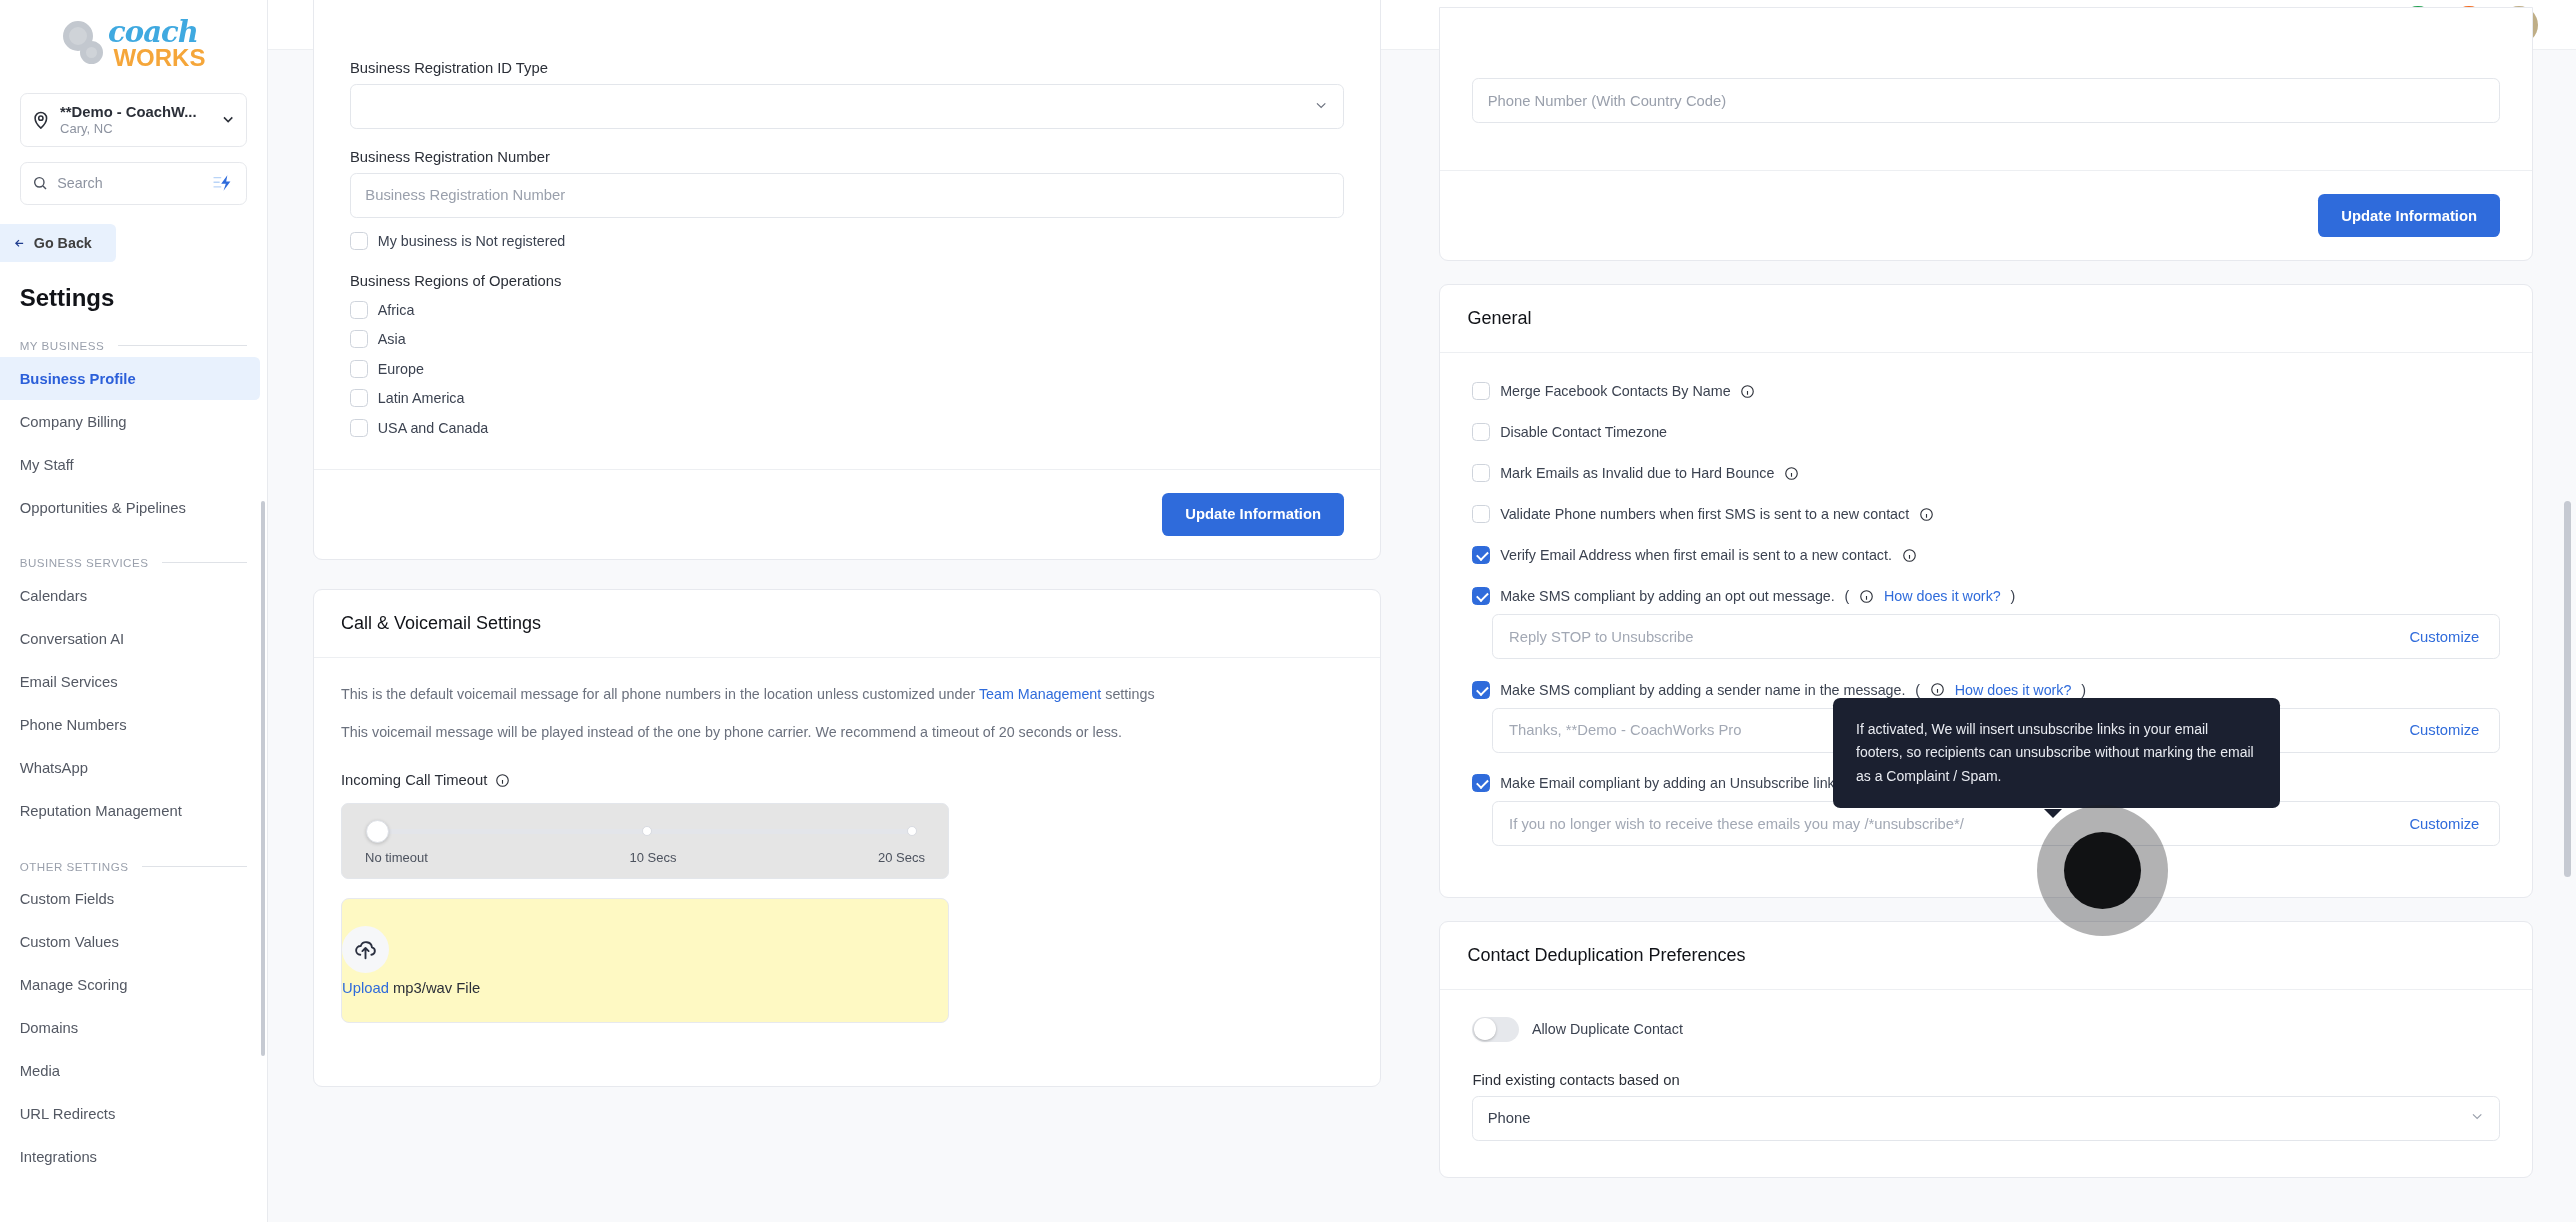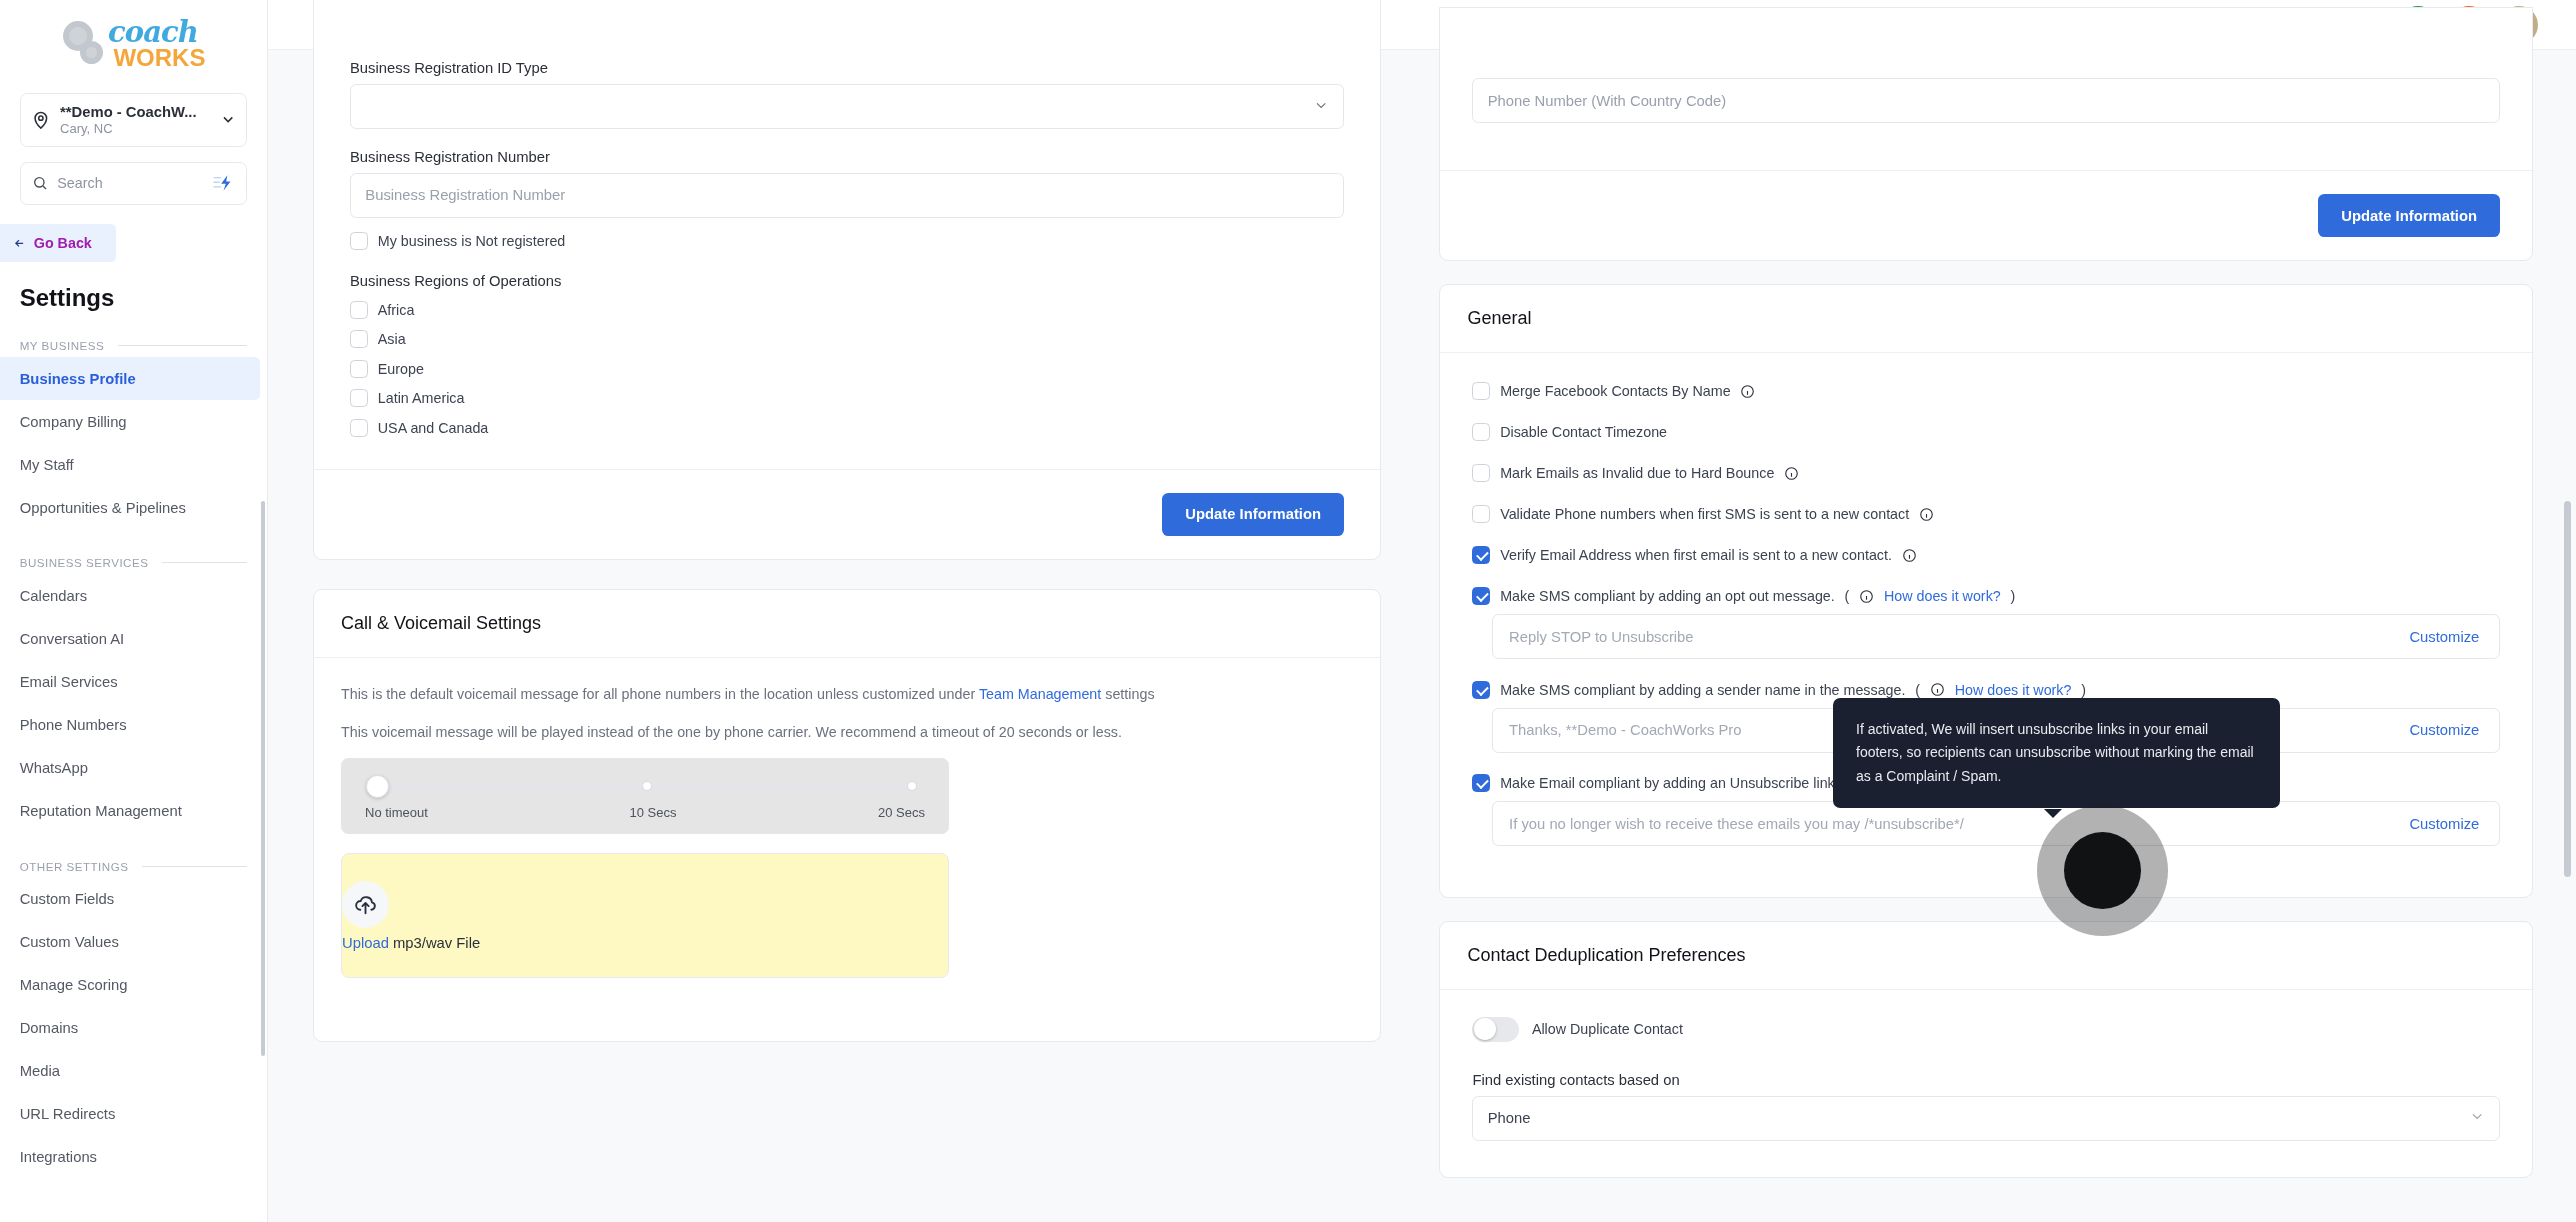--- a/index.html
+++ b/index.html
@@ -44,21 +44,21 @@
     margin: 15px 19.7px 0 19.7px; height: 43px; border: 0.9px solid #e6e8ec; border-radius: 7.2px;
     display: flex; align-items: center; padding: 0 11.6px; gap: 9px; background: #fff;
   }
   .search-box .sicon { width: 16px; height: 16px; flex: 0 0 16px; }
   .search-ph { flex: 1; font-size: 14.3px; color: #8d93a0; }
   .bolt { width: 23px; height: 18px; flex: 0 0 23px; }
 
   .goback {
     margin: 19.7px 0 0 0; height: 38px; width: 116px; background: #e8f1fd;
     border-radius: 0 5.4px 5.4px 0; display: flex; align-items: center; gap: 7.2px;
-    padding-left: 11.6px; color: #a21caf; font-size: 14.3px; font-weight: 600;
+    padding-left: 11.6px; color: #404040; font-size: 14.3px; font-weight: 600;
   }
   .goback svg { width: 15px; height: 12.5px; }
 
   .settings-title { margin: 21.5px 0 0 19.7px; font-size: 24px; font-weight: 600; color: #111318; }
 
   .sec-head { display: flex; align-items: center; gap: 14px; margin: 27px 19.7px 5.4px 19.7px; }
   .sec-head span { font-size: 11.6px; letter-spacing: 0.5px; color: #9aa0ac; white-space: nowrap; }
   .sec-head .rule { flex: 1; height: 0.9px; background: #dfe2e7; }
 
   .nav-item {
@@ -374,20 +374,29 @@
         </div>
 
         <div class="card" style="margin-top:29px;">
           <div class="card-head">Call &amp; Voicemail Settings</div>
           <div class="card-body">
             <div class="helptext">
               <span>This is the default voicemail message for all phone numbers in the location unless customized under </span><span class="link">Team Management</span><span> settings</span>
             </div>
             <div class="helptext" style="margin-top:16px;">This voicemail message will be played instead of the one by phone carrier. We recommend a timeout of 20 seconds or less.</div>
 
+            <div style="display:flex; align-items:center; gap:8px; margin-top:29px;">
+              <span class="field-label" style="margin:0;">Incoming Call Timeout</span>
+              <span class="info">
+                <svg viewBox="0 0 24 24" width="15" height="15" fill="none" stroke="#2b2f38" stroke-width="1.8">
+                    <circle cx="12" cy="12" r="9.2"></circle>
+                    <path d="M12 11v6M12 7.4v.2"></path>
+                  </svg>
+              </span>
+            </div>
 
             <div class="slider-card">
               <div class="track">
                 <div class="tick" style="left:49.5%;"></div>
                 <div class="tick" style="left:99%;"></div>
                 <div class="thumb" style="left:-11.6px;"></div>
               </div>
               <div class="sl-labels">
                 <span>No timeout</span>
                 <span>10 Secs</span>

